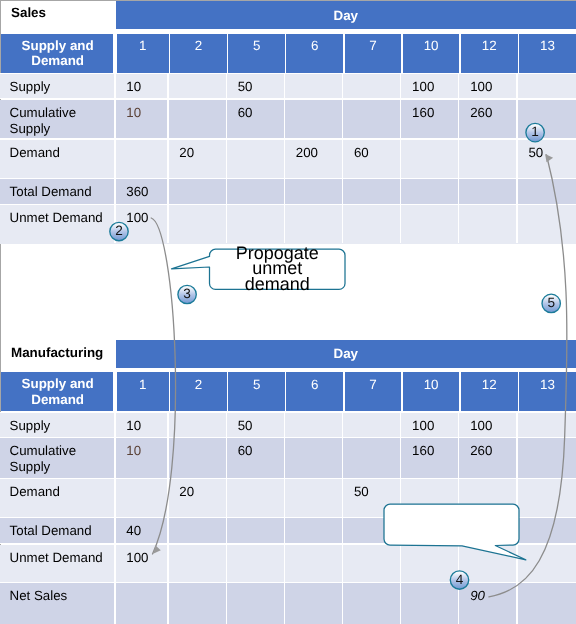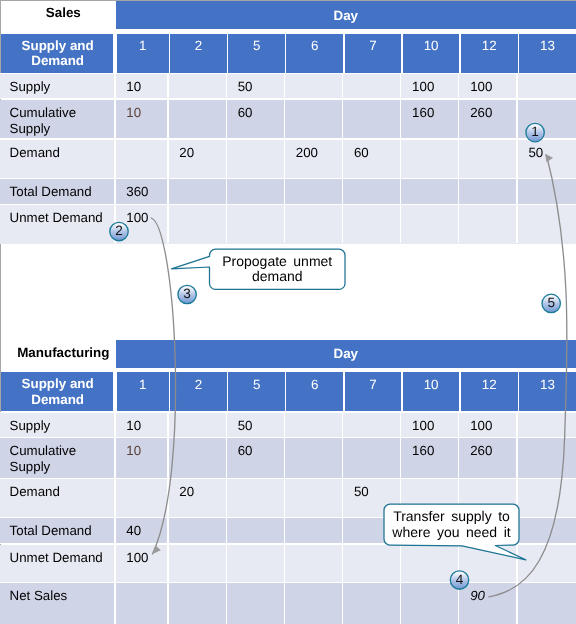--- a/index.html
+++ b/index.html
@@ -7,21 +7,21 @@
   body{width:576px;height:624px;font-family:"Liberation Sans",sans-serif;overflow:hidden;
         -webkit-font-smoothing:antialiased;text-rendering:geometricPrecision;}
   .page{position:relative;width:576px;height:624px;overflow:hidden;background:#fff;}
 
   
   .frame-left{position:absolute;left:0;top:0;width:1px;height:624px;background:#a6a6a6;}
   .frame-top{position:absolute;left:0;top:0;width:576px;height:1px;background:#a6a6a6;}
 
   .tbl{position:absolute;left:0;width:576px;}
 
-  .title-cell{position:absolute;left:1px;background:#ffffff;display:flex;align-items:flex-start;justify-content:center;}
+  .title-cell{position:absolute;left:1px;background:#ffffff;display:flex;align-items:flex-start;}
   .title-cell .t{padding-left:10px;font-size:13.4px;font-weight:bold;color:#000;line-height:16px;}
 
   .daybar{position:absolute;background:#4472C4;color:#fff;font-weight:bold;font-size:13.4px;
           display:flex;align-items:center;justify-content:center;}
 
   .hdrcell{position:absolute;background:#4472C4;color:#ffffff;font-weight:normal;font-size:13.4px;
            display:flex;align-items:flex-start;justify-content:center;text-align:center;
            line-height:15.6px;white-space:pre-line;padding-top:4.6px;box-sizing:border-box;}
   .hdrcell.rowhdr{align-items:center;padding-top:0;font-weight:bold;}
 
@@ -31,21 +31,21 @@
 
   .gridv{position:absolute;background:#ffffff;width:1.3px;}
   .gridh{position:absolute;background:#ffffff;height:1.3px;left:0;width:576px;}
 
   .lbl{position:absolute;font-size:13.3px;color:#000;line-height:16px;white-space:pre-line;}
   .val{position:absolute;font-size:13.3px;color:#000;line-height:16px;}
   .val.brown{color:#5B4237;}
 
   svg.overlay{position:absolute;left:0;top:0;width:576px;height:624px;overflow:visible;}
 
-  .callout-text{position:absolute;font-size:14px;color:#000;text-align:center;line-height:15.6px;
+  .callout-text{position:absolute;font-size:18px;color:#000;text-align:center;line-height:15.6px;
                 white-space:pre-line;word-spacing:2.6px;
                 display:flex;align-items:center;justify-content:center;}
   .marker-num{position:absolute;font-size:13.6px;color:#111;text-align:center;
               display:flex;align-items:center;justify-content:center;width:21px;height:21px;}
 </style>
 </head>
 <body>
 <div class="page">
   <div class="frame-top"></div>
   <div class="frame-left"></div>
@@ -190,21 +190,19 @@
 
     <circle cx="535.1" cy="132.6" r="9.2" fill="url(#mg)" stroke="#1B7B99" stroke-width="1.35"></circle>
     <circle cx="119.0" cy="231.5" r="9.2" fill="url(#mg)" stroke="#1B7B99" stroke-width="1.35"></circle>
     <circle cx="187.1" cy="294.5" r="9.2" fill="url(#mg)" stroke="#1B7B99" stroke-width="1.35"></circle>
     <circle cx="459.5" cy="580.0" r="9.2" fill="url(#mg)" stroke="#1B7B99" stroke-width="1.35"></circle>
     <circle cx="551.2" cy="303.4" r="9.2" fill="url(#mg)" stroke="#1B7B99" stroke-width="1.35"></circle>
   </svg>
 
   <div class="callout-text" style="left:209.5px;top:249.2px;width:135.5px;height:40.2px;">Propogate unmet
 demand</div>
-  <div class="callout-text" style="left:384px;top:504.2px;width:135px;height:40.8px;">Transfer supply to
-where you need it</div>
 
   <div class="marker-num" style="left:524.6px;top:121.1px;">1</div>
   <div class="marker-num" style="left:108.5px;top:220.0px;">2</div>
   <div class="marker-num" style="left:176.6px;top:283.0px;">3</div>
   <div class="marker-num" style="left:449.0px;top:568.5px;">4</div>
   <div class="marker-num" style="left:540.7px;top:291.9px;">5</div>
 </div>
 
 </body></html>

